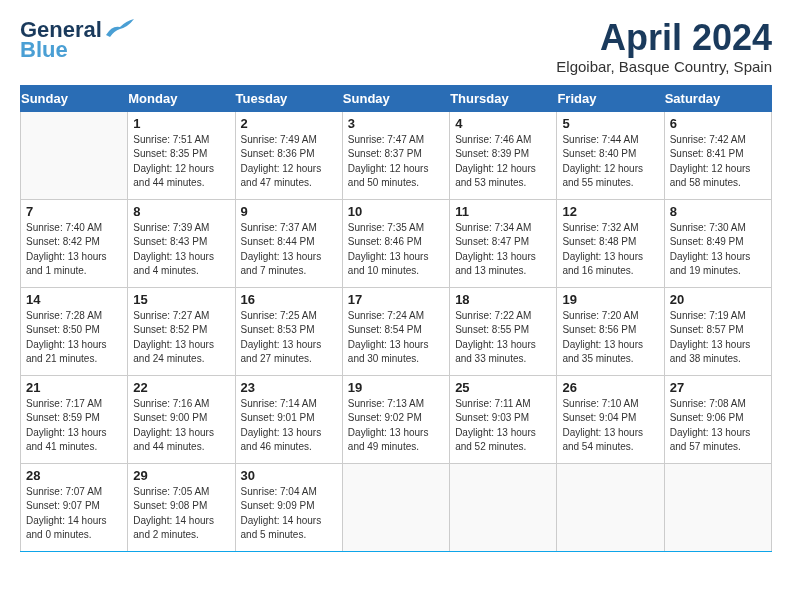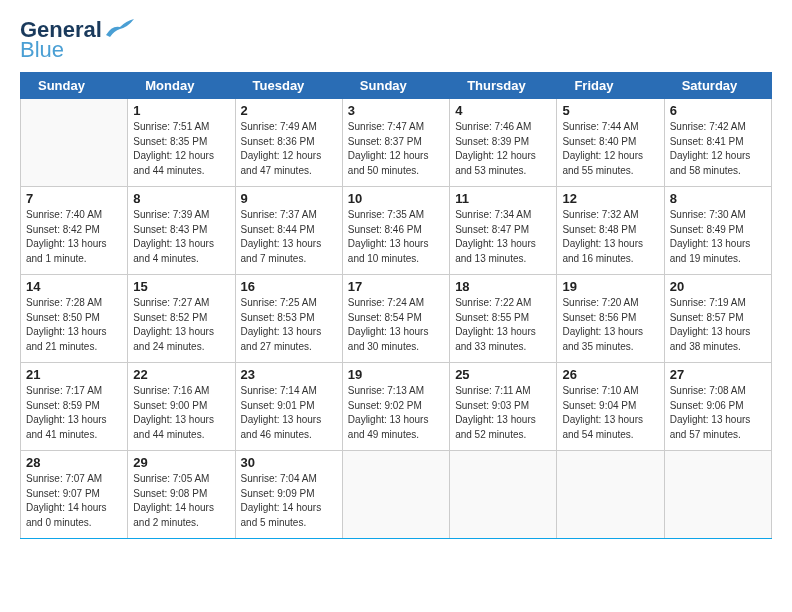--- a/index.html
+++ b/index.html
@@ -46,21 +46,21 @@
     table {
       width: 100%;
       border-collapse: collapse;
       table-layout: fixed;
     }
     th {
       background-color: #2a6db5;
       color: #fff;
       font-size: 13px;
       font-weight: bold;
-      padding: 5px 17px;
+      padding: 5px 0;
       text-align: left;
       border: 1px solid #2a6db5;
     }
     td {
       border: 1px solid #ccc;
       vertical-align: top;
       padding: 4px 5px;
       font-size: 11px;
       color: #333;
       min-height: 80px;
@@ -91,21 +91,25 @@
 <div class="header-area">
   <div class="logo">
     <div style="display:flex;align-items:center;">
       <span class="logo-text">
         <span style="color:#1a3a5c;">General</span>
       </span>
       <svg width="32" height="22" viewBox="0 0 32 22" style="margin-left:2px;margin-top:-4px;">
         <path d="M2 18 Q8 8 16 10 Q22 4 30 2 Q24 10 16 12 Q10 14 6 20 Z" fill="#4a9fd4"></path>
       </svg>
     </div>
-    <span class="logo-text" style="color:#4a9fd4;font-size:22px;font-weight:normal;margin-top:-4px;text-align:right;">Blue</span>
+    <span class="logo-text" style="color:#4a9fd4;font-size:22px;font-weight:bold;margin-top:-4px;text-align:right;">Blue</span>
+  </div>
+  <div class="title-area">
+    <div class="calendar-title">April 2024</div>
+    <div class="calendar-subtitle">Elgoibar, Basque Country, Spain</div>
   </div>
 </div>
 
 <table>
   <thead>
     <tr>
     <th>Sunday</th>
         <th>Monday</th>
         <th>Tuesday</th>
         <th>Sunday</th>

